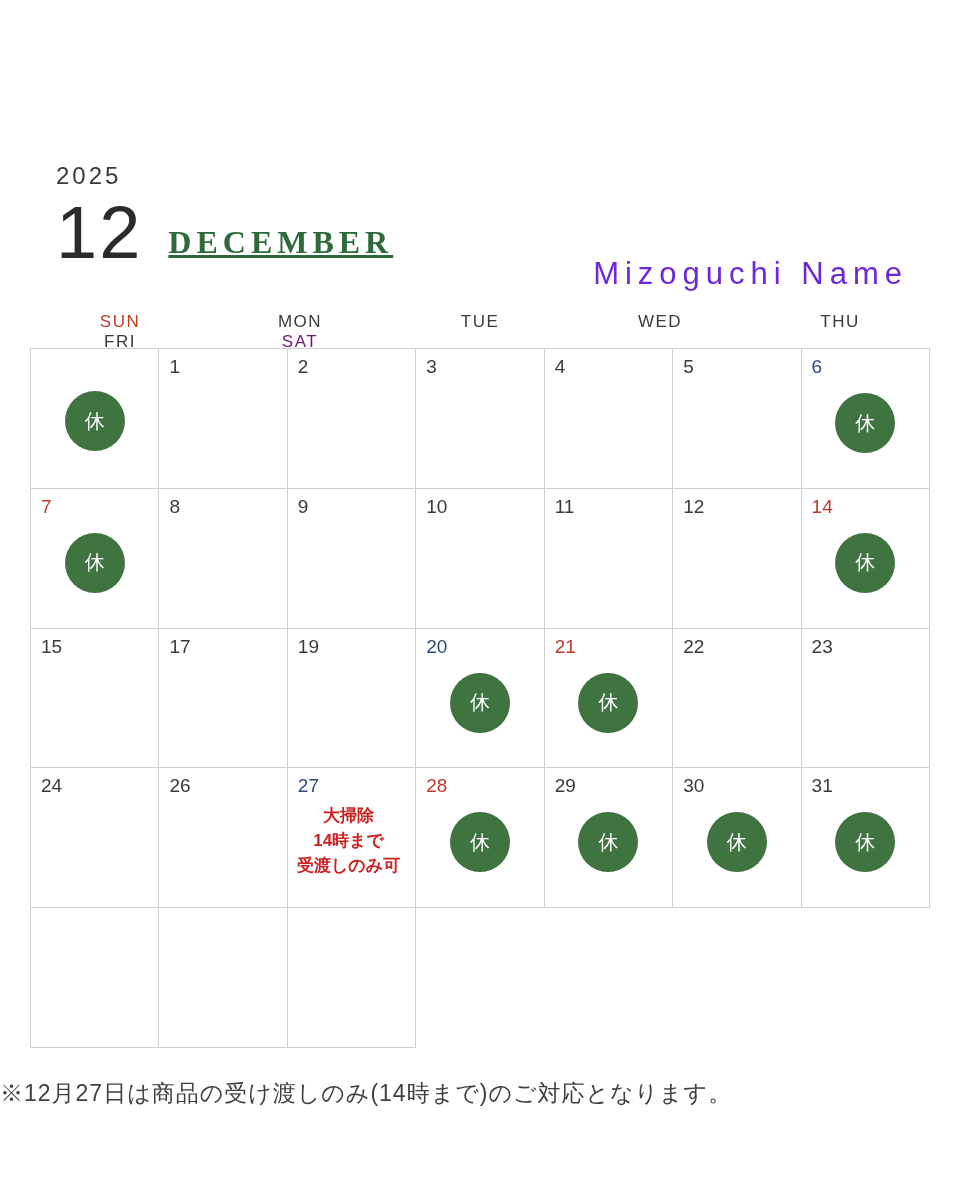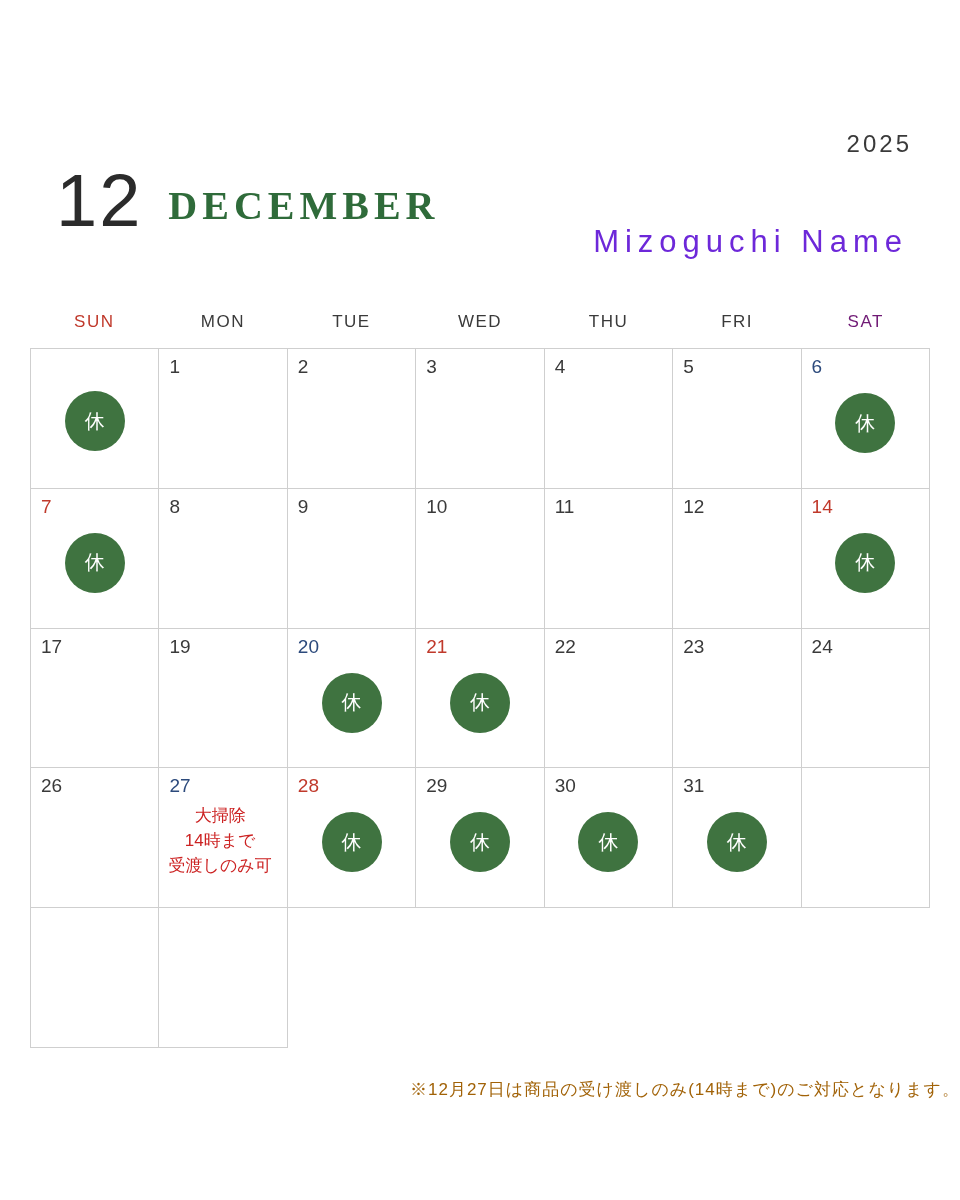--- a/index.html
+++ b/index.html
@@ -18,24 +18,23 @@
     position: relative;
     width: 960px;
     height: 1200px;
     box-sizing: border-box;
   }
 
   
   .header {
     position: absolute;
     left: 56px;
-    top: 132px;
+    top: 164px;
     width: 856px;
     height: 140px;
-    text-align: right;
   }
   .year {
     font-size: 24px;
     letter-spacing: 3px;
     color: #3a3a3a;
     font-weight: 400;
     line-height: 1;
   }
   .title-row {
     display: flex;
@@ -44,45 +43,46 @@
   }
   .month-num {
     font-size: 74px;
     font-weight: 300;
     line-height: 0.95;
     color: #2b2b2b;
     letter-spacing: 2px;
   }
   .month-name {
     font-family: "Liberation Serif", serif;
-    font-size: 40px;
+    font-size: 32px;
     font-weight: 700;
     letter-spacing: 5px;
     color: #2f6b3a;
     margin-left: 26px;
     padding-bottom: 7px;
+    text-decoration: underline;
   }
   .owner-name {
     position: absolute;
     right: 4px;
     bottom: 12px;
     font-size: 31px;
     letter-spacing: 6px;
     color: #6d28d9;
     font-weight: 400;
   }
 
   
   .weekdays {
     position: absolute;
     left: 30px;
     top: 312px;
     width: 900px;
     display: grid;
-    grid-template-columns: repeat(7, 1fr);
+    grid-template-columns: repeat(5, 1fr);
   }
   .weekday {
     text-align: center;
     font-size: 17px;
     letter-spacing: 1.5px;
     color: #3a3a3a;
   }
   .weekday.sun { color: #c0392b; }
   .weekday.sat { color: #701a75; }
 
@@ -131,33 +131,33 @@
   }
   .cell.empty-first .closed-badge { top: 42px; }
   .note {
     position: absolute;
     left: 0;
     right: 6px;
     top: 36px;
     text-align: center;
     color: #cc2222;
     font-size: 17px;
-    font-weight: normal;
+    font-weight: bold;
     line-height: 1.45;
   }
 
   
   .footer {
     position: absolute;
     left: 0;
     right: 0;
     top: 1078px;
-    text-align: right;
-    color: #a16207;
-    font-size: 17px;
+    text-align: left;
+    color: #404040;
+    font-size: 23px;
     letter-spacing: 1px;
   }
 </style>
 </head>
 <body>
 
 <div class="page">
 
   <div class="header">
     <div class="year">2025</div>
@@ -219,20 +219,23 @@
         <div class="daynum ">11</div>
       </div>
       <div class="cell">
         <div class="daynum ">12</div>
       </div>
       <div class="cell">
         <div class="daynum sun">14</div>
         <div class="closed-badge">休</div>
       </div>
       <div class="cell">
+        <div class="daynum ">15</div>
+      </div>
+      <div class="cell">
         <div class="daynum ">17</div>
       </div>
       <div class="cell">
         <div class="daynum ">19</div>
       </div>
       <div class="cell">
         <div class="daynum sat">20</div>
         <div class="closed-badge">休</div>
       </div>
       <div class="cell">

